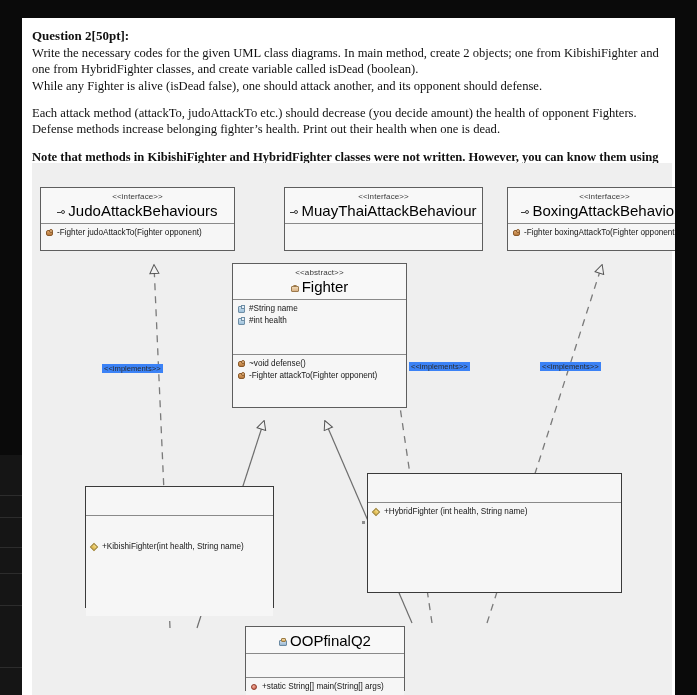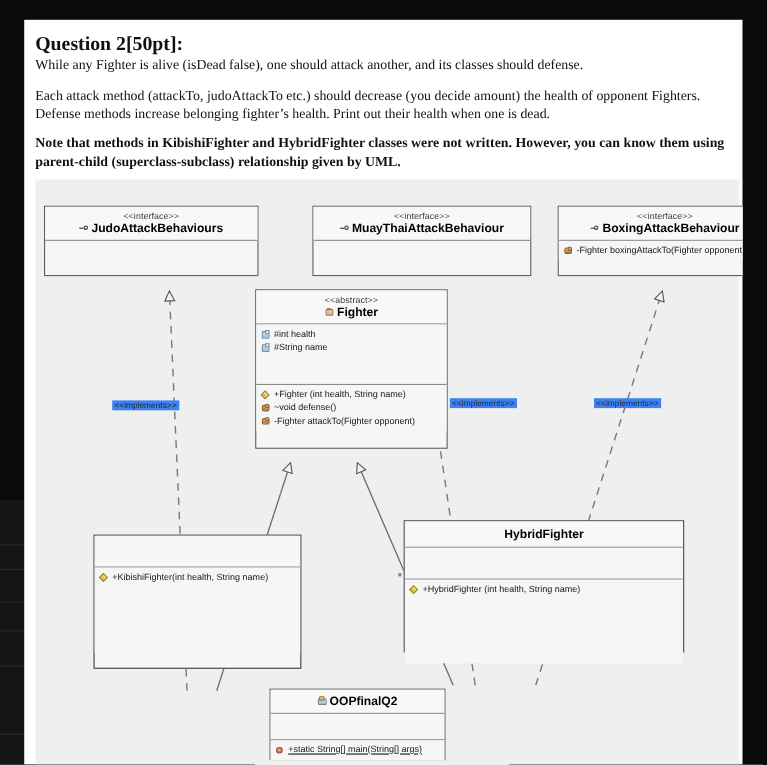--- a/index.html
+++ b/index.html
@@ -47,21 +47,21 @@
   #prose {
     position: absolute;
     left: 10px;
     top: 10px;
     width: 640px;
     font-family: "Liberation Serif", serif;
     color: #111;
     font-size: 12.6px;
     line-height: 1.30;
   }
-  #prose .q-title { font-weight: bold; font-size: 18px; }
+  #prose .q-title { font-weight: bold; font-size: 13px; }
   #prose p { margin: 0; }
   #prose .gap { height: 11px; }
   #prose .note { font-weight: bold; }
 
   
   #diagram {
     position: absolute;
     left: 10px;
     top: 145px;
     width: 640px;
@@ -92,22 +92,22 @@
     text-align: center;
     border-bottom: 1px solid #8a8a8a;
     background: #f8f8f8;
   }
   .stereo {
     font-size: 8px;
     color: #3a3a3a;
     letter-spacing: 0.1px;
   }
   .cname {
-    font-weight: bold;
-    font-size: 11px;
+    font-weight: normal;
+    font-size: 15px;
     color: #000;
     margin-top: 1px;
     white-space: nowrap;
   }
   .cname .ico { margin-right: 2px; vertical-align: -1px; }
 
   .uml-sec {
     border-bottom: 1px solid #8a8a8a;
     padding: 3px 4px;
     background: #f6f6f6;
@@ -118,21 +118,21 @@
   .member {
     white-space: nowrap;
     line-height: 12px;
     font-size: 8.2px;
     color: #161616;
     display: flex;
     align-items: center;
     gap: 3px;
   }
   .member .mtxt { display: inline-block; }
-  .member .mtxt.ul { text-decoration: underline; }
+  .member .mtxt.ul { }
 
   
   .ico {
     display: inline-block;
     width: 9px; height: 9px;
     position: relative;
     flex: 0 0 auto;
   }
   
   .ico-iface::before {
@@ -282,21 +282,22 @@
   <div class="gl" style="top:92px"></div>
   <div class="gl" style="top:118px"></div>
   <div class="gl" style="top:150px"></div>
   <div class="gl" style="top:212px"></div>
 </div>
 
 <div id="page">
 
   <div id="prose">
     <p class="q-title">Question 2[50pt]:</p>
-    <p>While any Fighter is alive (isDead false), one should attack another, and its classes should defense.</p>
+    <p>Write the necessary codes for the given UML class diagrams. In main method, create 2 objects; one from KibishiFighter and one from HybridFighter classes, and create variable called isDead (boolean).</p>
+    <p>While any Fighter is alive (isDead false), one should attack another, and its opponent should defense.</p>
     <div class="gap"></div>
     <p>Each attack method (attackTo, judoAttackTo etc.) should decrease (you decide amount) the health of opponent Fighters. Defense methods increase belonging fighter’s health. Print out their health when one is dead.</p>
     <div class="gap"></div>
     <p class="note">Note that methods in KibishiFighter and HybridFighter classes were not written. However, you can know them using parent-child (superclass-subclass) relationship given by UML.</p>
   </div>
 
   <div id="diagram">
 
     <svg class="wires" viewBox="0 0 640 530">
       <defs>
@@ -322,20 +323,26 @@
     <div class="tickmark" style="left:198px; top:360px;"></div>
     <div class="tickmark" style="left:330px; top:358px;"></div>
 
     <div class="umlbox" style="left:8px; top:24px; width:195px; height:64px;">
       <div class="uml-head">
         <div class="stereo">&lt;&lt;interface&gt;&gt;</div>
         <div class="cname">
           <span class="ico ico-iface"></span><span>JudoAttackBehaviours</span>
         </div>
       </div>
+      <div class="uml-sec last">
+        <div class="member">
+          <span class="ico ico-method"></span>
+          <span class="mtxt">-Fighter judoAttackTo(Fighter opponent)</span>
+        </div>
+      </div>
     </div>
 
     <div class="umlbox" style="left:252px; top:24px; width:199px; height:64px;">
       <div class="uml-head">
         <div class="stereo">&lt;&lt;interface&gt;&gt;</div>
         <div class="cname">
           <span class="ico ico-iface"></span><span>MuayThaiAttackBehaviour</span>
         </div>
       </div>
     </div>
@@ -358,57 +365,50 @@
     <div class="umlbox" style="left:200px; top:100px; width:175px; height:145px;">
       <div class="uml-head">
         <div class="stereo">&lt;&lt;abstract&gt;&gt;</div>
         <div class="cname">
           <span class="ico ico-class"></span><span>Fighter</span>
         </div>
       </div>
       <div class="uml-sec" style="height:48px;">
         <div class="member">
           <span class="ico ico-attr"></span>
+          <span class="mtxt">#String name</span>
+        </div>
+        <div class="member">
+          <span class="ico ico-attr"></span>
           <span class="mtxt">#int health</span>
         </div>
-        <div class="member">
-          <span class="ico ico-attr"></span>
-          <span class="mtxt">#String name</span>
-        </div>
       </div>
       <div class="uml-sec last">
-        <div class="member">
-          <span class="ico ico-ctor"></span>
-          <span class="mtxt">+Fighter (int health, String name)</span>
-        </div>
         <div class="member">
           <span class="ico ico-method"></span>
           <span class="mtxt">~void defense()</span>
         </div>
         <div class="member">
           <span class="ico ico-method"></span>
           <span class="mtxt">-Fighter attackTo(Fighter opponent)</span>
         </div>
       </div>
     </div>
 
     <div class="umlbox thick" style="left:53px; top:323px; width:189px; height:122px;">
       <div class="uml-sec empty" style="height:22px;"></div>
-      <div class="uml-sec last" style="height:72px;">
+      <div class="uml-sec last" style="height:72px;margin-top:22px;">
         <div class="member">
           <span class="ico ico-ctor"></span>
           <span class="mtxt">+KibishiFighter(int health, String name)</span>
         </div>
       </div>
     </div>
 
     <div class="umlbox thick" style="left:335px; top:310px; width:255px; height:120px;">
-      <div class="uml-head" style="padding:5px 4px;">
-        <div class="cname">HybridFighter</div>
-      </div>
       <div class="uml-sec empty" style="height:22px;"></div>
       <div class="uml-sec last" style="height:70px;text-align:right;">
         <div class="member">
           <span class="ico ico-ctor"></span>
           <span class="mtxt">+HybridFighter (int health, String name)</span>
         </div>
       </div>
     </div>
 
     <div class="umlbox" style="left:213px; top:463px; width:160px; height:65px;">

